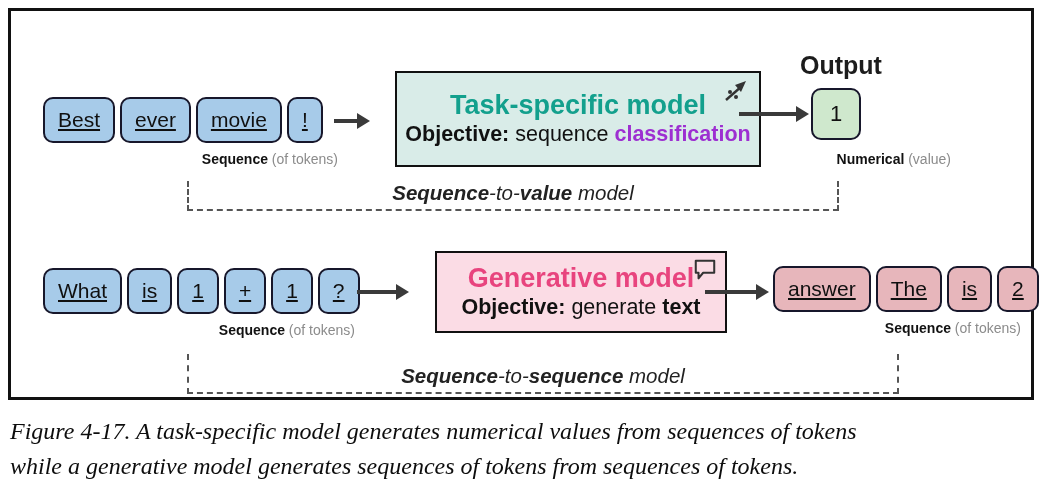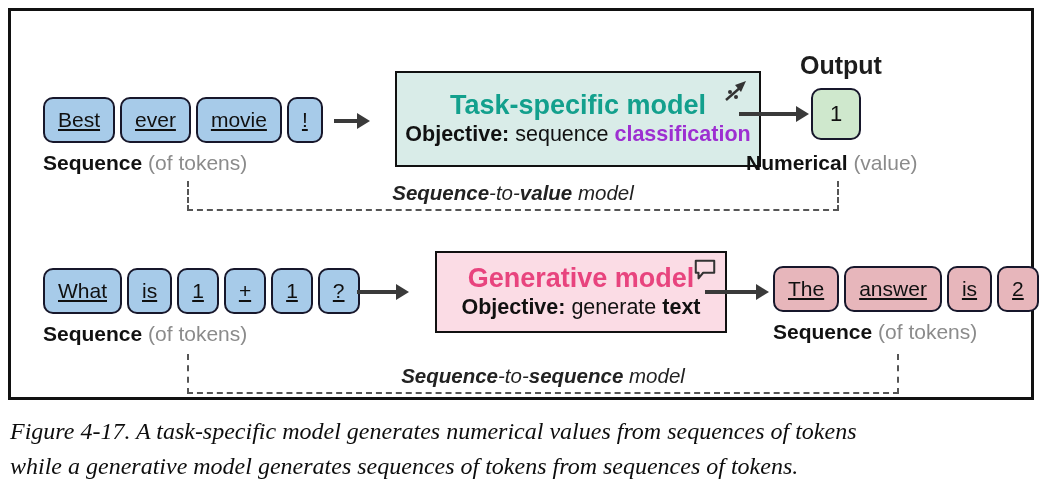--- a/index.html
+++ b/index.html
@@ -34,21 +34,21 @@
   .token.rose { background: #e7b6bb; }
   .value-token {
     position: absolute;
     display: flex; align-items: center; justify-content: center;
     background: #cfe8cd;
     border: 2.5px solid #17172b; border-radius: 10px;
     font-size: 22px; font-weight: 500;
   }
 
   
-  .seq-label { position: absolute; font-size: 21px; text-align: left; white-space: nowrap; }
+  .seq-label { position: absolute; font-size: 14px; text-align: right; white-space: nowrap; }
   .seq-bold { font-weight: bold; color: #111; }
   .seq-gray { color: #8b8b8b; }
 
   
   .model-box {
     position: absolute;
     border: 2.5px solid #111;
     display: flex; flex-direction: column; justify-content: center; align-items: center;
     gap: 2px; text-align: center; margin-left: 24px;
   }
@@ -179,22 +179,22 @@
       <span class="obj-label">Objective:</span><span> generate </span><span class="hl-bold">text</span>
     </div>
   </div>
 
   <div class="arrow" style="left:694px; top:272px; width:64px;">
     <span class="shaft"></span>
       <span class="head"></span>
   </div>
 
   <div class="token-row" style="left:762px; top:255px;">
+    <span class="token rose">answer</span>
     <span class="token rose">The</span>
-    <span class="token rose">answer</span>
     <span class="token rose">is</span>
     <span class="token rose">2</span>
   </div>
 
   <div class="seq-label" style="left:762px; top:309px; width:248px;">
     <span class="seq-bold">Sequence</span><span class="seq-gray"> (of tokens)</span>
   </div>
 
   <div class="bracket" style="left:176px; top:343px; width:712px; height:40px;">
     <div class="bracket-label">

